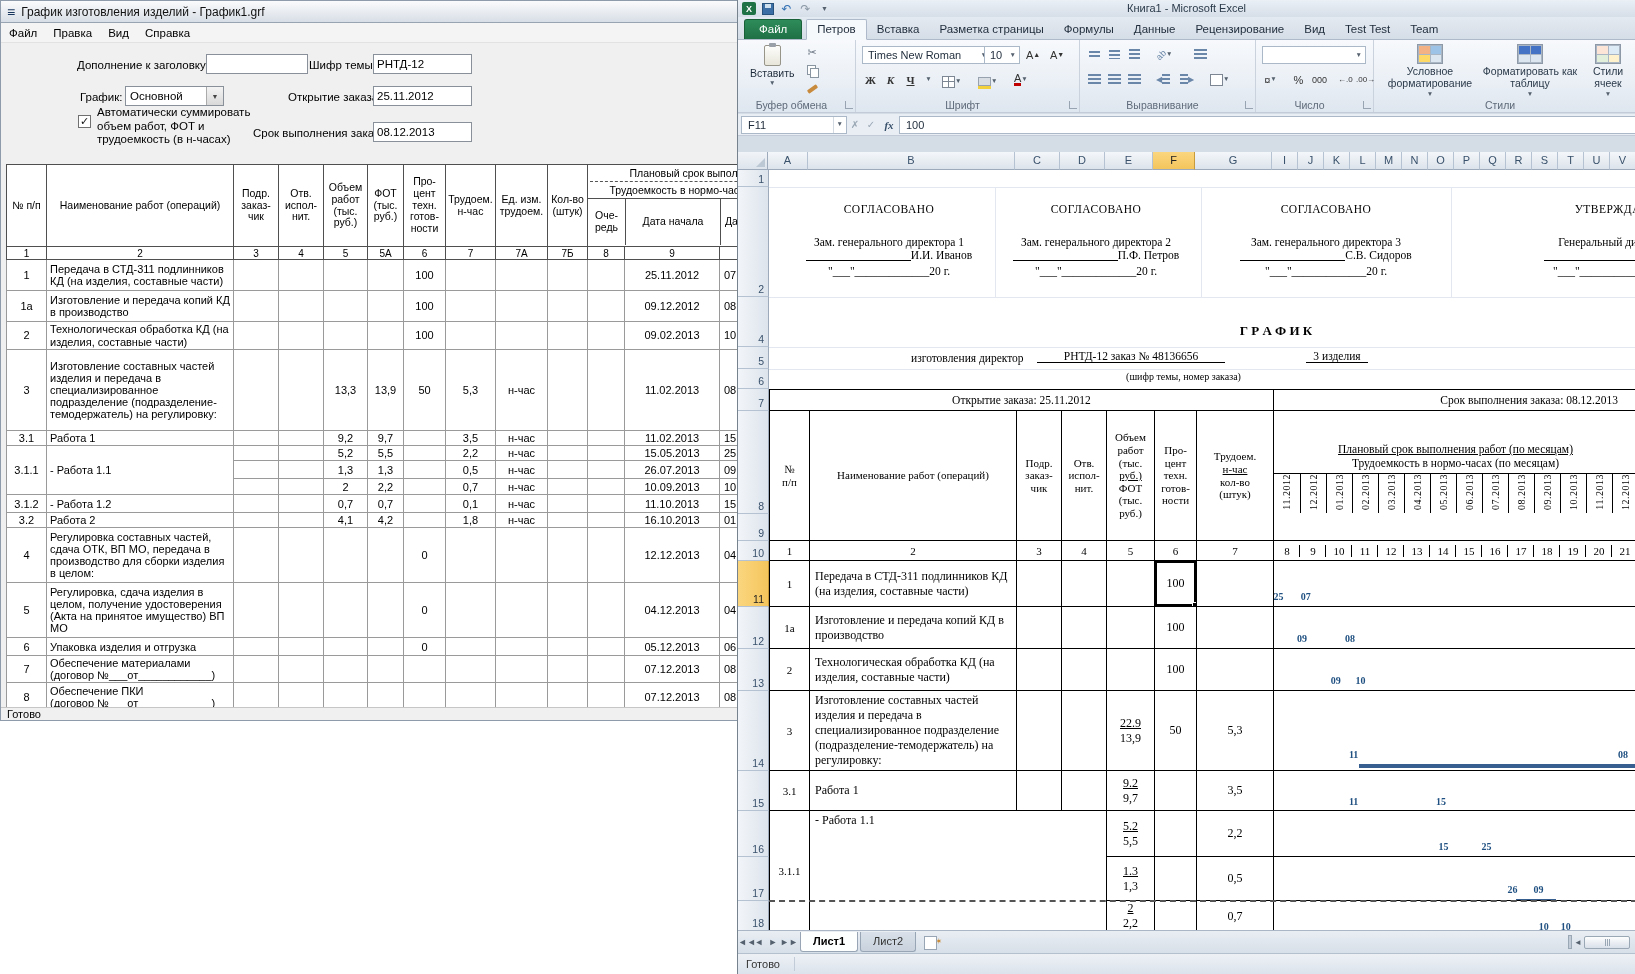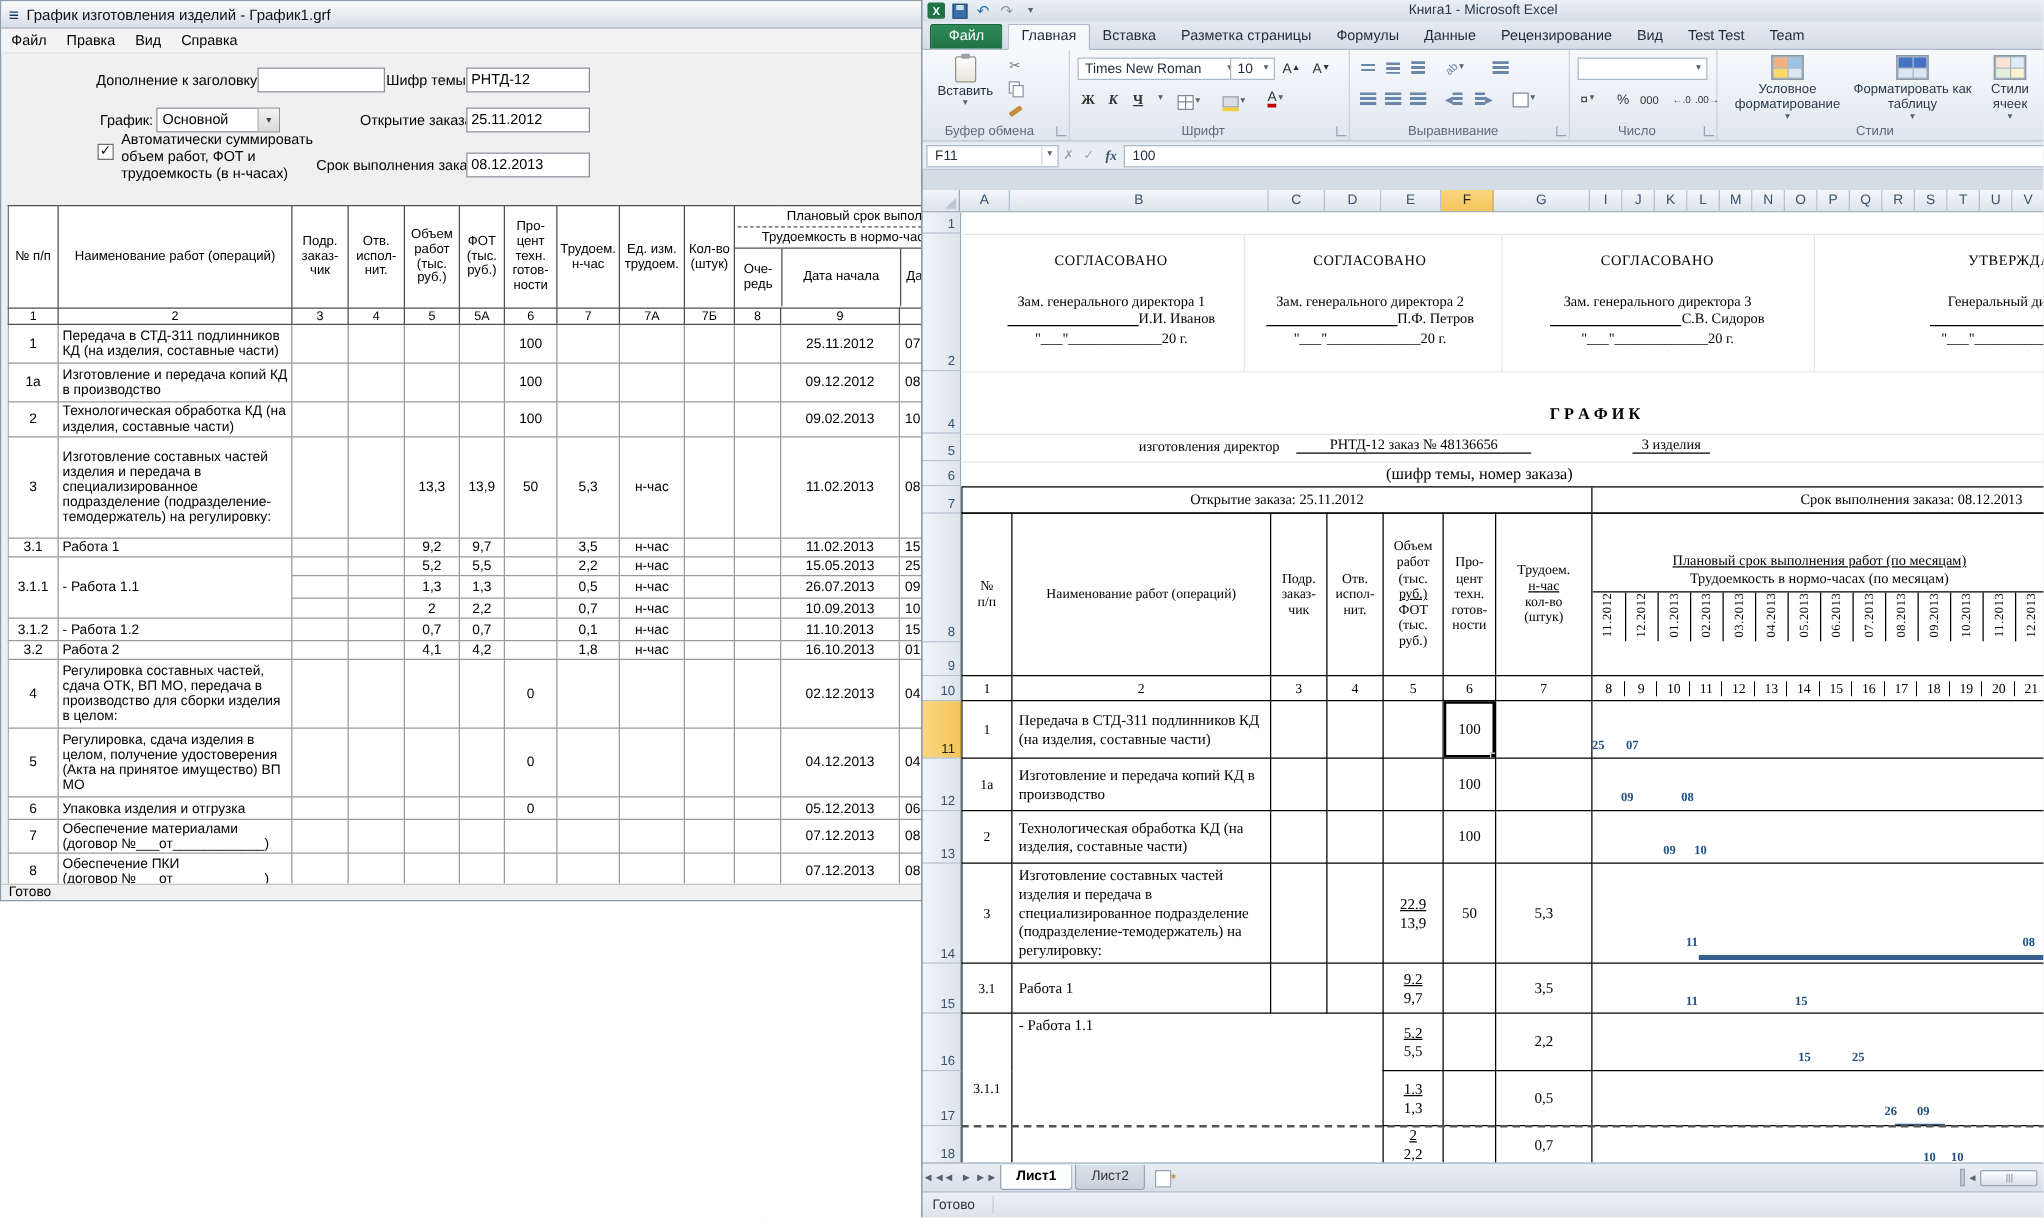--- a/index.html
+++ b/index.html
@@ -129,21 +129,21 @@
   .appr{position:absolute;top:17px;height:110px;font-size:11.5px;text-align:center}
   .appr-title{margin-top:16px;letter-spacing:.5px}
   .appr-role{margin-top:21px}
   .appr-sig{margin-top:1px;white-space:nowrap}
   .sigline{display:inline-block;border-bottom:1px solid #000;height:11px;vertical-align:bottom}
   .appr-date{margin-top:4px;white-space:nowrap}
   .xdoc-title{position:absolute;top:153px;left:140px;width:734px;text-align:center;font-weight:bold;font-size:13px}
   .xsub-label{position:absolute;top:182px;left:142px;font-size:11.5px}
   .xsub-code{position:absolute;top:180px;left:268px;width:188px;text-align:center;border-bottom:1px solid #000;font-size:11.5px}
   .xsub-qty{position:absolute;top:180px;left:537px;width:62px;text-align:center;border-bottom:1px solid #000;font-size:11.5px}
-  .xsub-note{position:absolute;top:201px;left:327px;width:175px;text-align:center;font-size:13px}
+  .xsub-note{position:absolute;top:201px;left:327px;width:175px;text-align:center;font-size:10px}
   .xrow7{position:absolute;top:219px;left:0;width:868px;height:22px;border:1px solid #000;display:flex;font-size:11.5px}
   .xrow7 .l{width:504px;border-right:1px solid #000;display:flex;align-items:center;justify-content:center}
   .xrow7 .r{flex:1;display:flex;align-items:center;justify-content:flex-end;padding-right:18px}
   table.xdoc{position:absolute;top:240px;left:0;border-collapse:collapse;table-layout:fixed;width:868px;font-size:11px}
   .xdoc th,.xdoc td{border:1px solid #000;padding:0;vertical-align:middle;text-align:center;overflow:hidden}
   .xdoc th{font-weight:normal;white-space:pre-line;line-height:1.15}
   .xdoc td.name{text-align:left;padding:2px 5px;font-size:12px;line-height:1.25;white-space:normal}
   .xdoc td.val{font-size:12px;line-height:1.25}
   .u{text-decoration:underline}
   .mhead{display:flex;flex-direction:column;height:100%}
@@ -432,21 +432,21 @@
               <td class="lname">Регулировка составных частей, сдача ОТК, ВП МО, передача в производство для сборки изделия в целом:</td>
               <td></td>
               <td></td>
               <td></td>
               <td></td>
               <td>0</td>
               <td></td>
               <td></td>
               <td></td>
               <td></td>
-              <td>02.12.2013</td>
+              <td>12.12.2013</td>
               <td class="cutcol">04.12.2013</td>
             </tr>
             <tr style="height: 55px;">
               <td>5</td>
               <td class="lname">Регулировка, сдача изделия в целом, получение удостоверения (Акта на принятое имущество) ВП МО</td>
               <td></td>
               <td></td>
               <td></td>
               <td></td>
               <td>0</td>
@@ -520,21 +520,21 @@
             <span class="qsave"></span>
           </span>
         <span class="qi qundo">↶</span>
         <span class="qi qredo">↷</span>
         <span class="qi qdd">▼</span>
       </div>
       <div class="xl-title">Книга1 - Microsoft Excel</div>
     </div>
     <div class="xl-tabs" id="xlTabs">
         <span class="xl-tab file">Файл</span>
-        <span class="xl-tab active">Главная</span>
+        <span class="xl-tab active">Петров</span>
         <span class="xl-tab">Вставка</span>
         <span class="xl-tab">Разметка страницы</span>
         <span class="xl-tab">Формулы</span>
         <span class="xl-tab">Данные</span>
         <span class="xl-tab">Рецензирование</span>
         <span class="xl-tab">Вид</span>
         <span class="xl-tab">Test Test</span>
         <span class="xl-tab">Team</span>
       </div>
 

